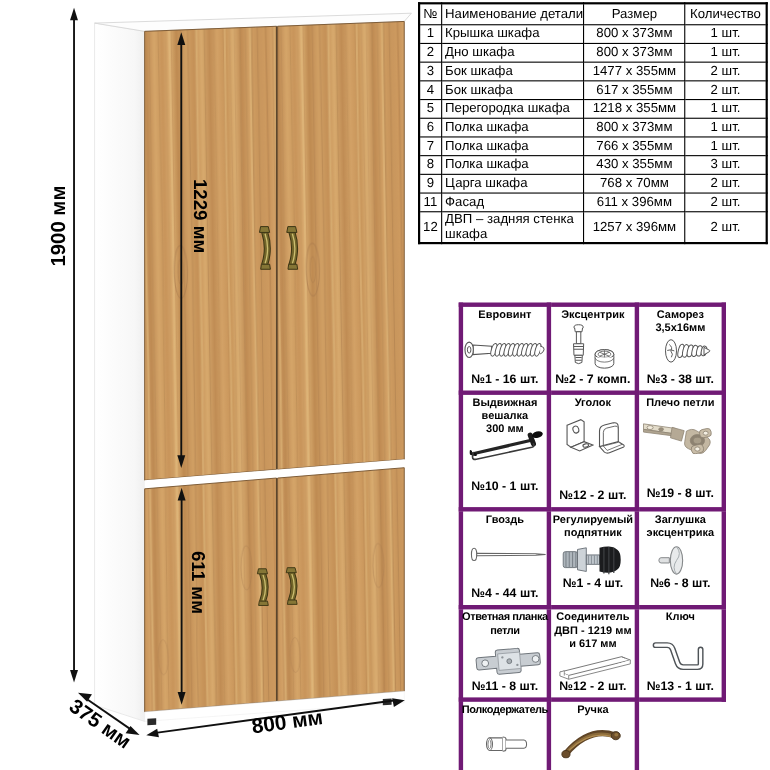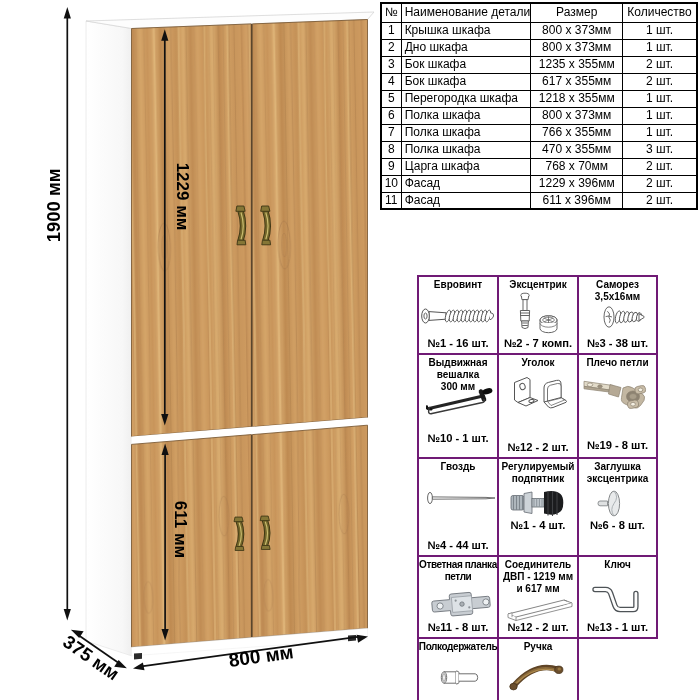--- a/index.html
+++ b/index.html
@@ -5,21 +5,21 @@
 html,body{margin:0;padding:0;background:#fff;}
 #wrap{position:relative;width:700px;height:700px;background:#fff;overflow:hidden;
   font-family:"Liberation Sans", sans-serif;}
 #cab{position:absolute;left:0;top:0;}
 #parts{position:absolute;left:380px;top:2px;border-collapse:collapse;table-layout:fixed;width:318px;
   font-size:12px;color:#000;border:2px solid #000;}
 #parts td{border:1px solid #000;padding:0 0 0 3px;line-height:13.5px;overflow:hidden;white-space:nowrap;}
 #parts td.w{white-space:normal;}
 #parts td.c{text-align:center;padding:0;}
 #hw{position:absolute;left:417px;top:275px;border-collapse:collapse;table-layout:fixed;}
-#hw td{border:2px solid #701a75;padding:0;vertical-align:top;}
+#hw td{border:4px solid #701a75;padding:0;vertical-align:top;}
 #hw td.empty{border:none;}
 .cell{position:relative;width:100%;}
 .t{position:absolute;top:2px;left:-3px;right:-3px;text-align:center;font-weight:bold;
    font-size:10px;line-height:12px;color:#000;}
 .n{position:absolute;bottom:4px;left:-3px;right:-3px;text-align:center;font-weight:bold;
    font-size:11.2px;color:#000;white-space:nowrap;}
 .ic{position:absolute;}
 </style>
 </head>
 <body>
@@ -189,21 +189,21 @@
         </tr>
 <tr style="height:17px">
           <td class="c">2</td>
           <td>Дно шкафа</td>
           <td class="c">800 x 373мм</td>
           <td class="c">1 шт.</td>
         </tr>
 <tr style="height:17px">
           <td class="c">3</td>
           <td>Бок шкафа</td>
-          <td class="c">1235 x 355мм</td>
+          <td class="c">1477 x 355мм</td>
           <td class="c">2 шт.</td>
         </tr>
 <tr style="height:17px">
           <td class="c">4</td>
           <td>Бок шкафа</td>
           <td class="c">617 x 355мм</td>
           <td class="c">2 шт.</td>
         </tr>
 <tr style="height:17px">
           <td class="c">5</td>
@@ -219,39 +219,39 @@
         </tr>
 <tr style="height:17px">
           <td class="c">7</td>
           <td>Полка шкафа</td>
           <td class="c">766 x 355мм</td>
           <td class="c">1 шт.</td>
         </tr>
 <tr style="height:17px">
           <td class="c">8</td>
           <td>Полка шкафа</td>
-          <td class="c">470 x 355мм</td>
+          <td class="c">430 x 355мм</td>
           <td class="c">3 шт.</td>
         </tr>
 <tr style="height:17px">
           <td class="c">9</td>
           <td>Царга шкафа</td>
           <td class="c">768 x 70мм</td>
           <td class="c">2 шт.</td>
         </tr>
 <tr style="height:17px">
-          <td class="c">10</td>
-          <td>Фасад</td>
-          <td class="c">1229 x 396мм</td>
-          <td class="c">2 шт.</td>
-        </tr>
-<tr style="height:17px">
           <td class="c">11</td>
           <td>Фасад</td>
           <td class="c">611 x 396мм</td>
+          <td class="c">2 шт.</td>
+        </tr>
+<tr style="height:29px">
+          <td class="c">12</td>
+          <td class="w">ДВП – задняя стенка шкафа</td>
+          <td class="c">1257 x 396мм</td>
           <td class="c">2 шт.</td>
         </tr>
 </tbody>
     </table>
 
 <table id="hw">
 <colgroup>
         <col style="width:80px">
         <col style="width:80px">
         <col style="width:79px">
@@ -379,21 +379,21 @@
       <rect x="48.5" y="25.5" width="11" height="7.5" rx="3" transform="rotate(-12 54 29)" fill="#c9bda8"></rect>
       <ellipse cx="54" cy="29.2" rx="2.4" ry="1.9" fill="#f4efe2"></ellipse>
     </g>
     </svg></span></div>
   <div class="n">№19 - 8 шт.</div>
 </div>
           </td>
 </tr>
 <tr>
 <td>
-            <div class="cell" style="height:96px">
+            <div class="cell" style="height:85px">
   <div class="t">Гвоздь</div>
   <div class="ic" style="top:32px;left:0;right:0;text-align:center"><span style="display:inline-block;transform:translateX(3px)"><svg width="72" height="14" viewBox="0 0 72 14">
     <ellipse cx="5" cy="7" rx="2.4" ry="5.6" fill="#fff" stroke="#666" stroke-width="1"></ellipse>
     <path d="M7.4,5.9 L61,6.4 L70,7 L61,7.8 L7.4,8.2 z" fill="#fff" stroke="#666" stroke-width="0.95"></path>
     </svg></span></div>
   <div class="n">№4 - 44 шт.</div>
 </div>
           </td>
 <td>
             <div class="cell" style="height:76px">

